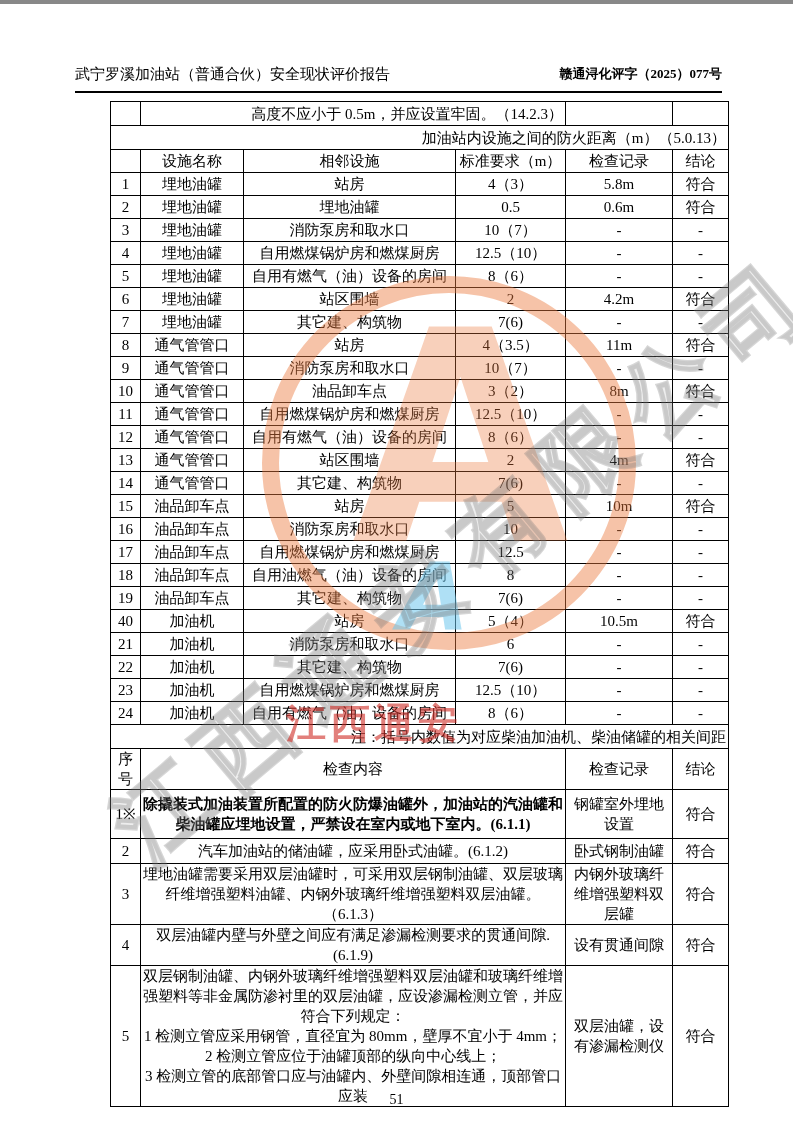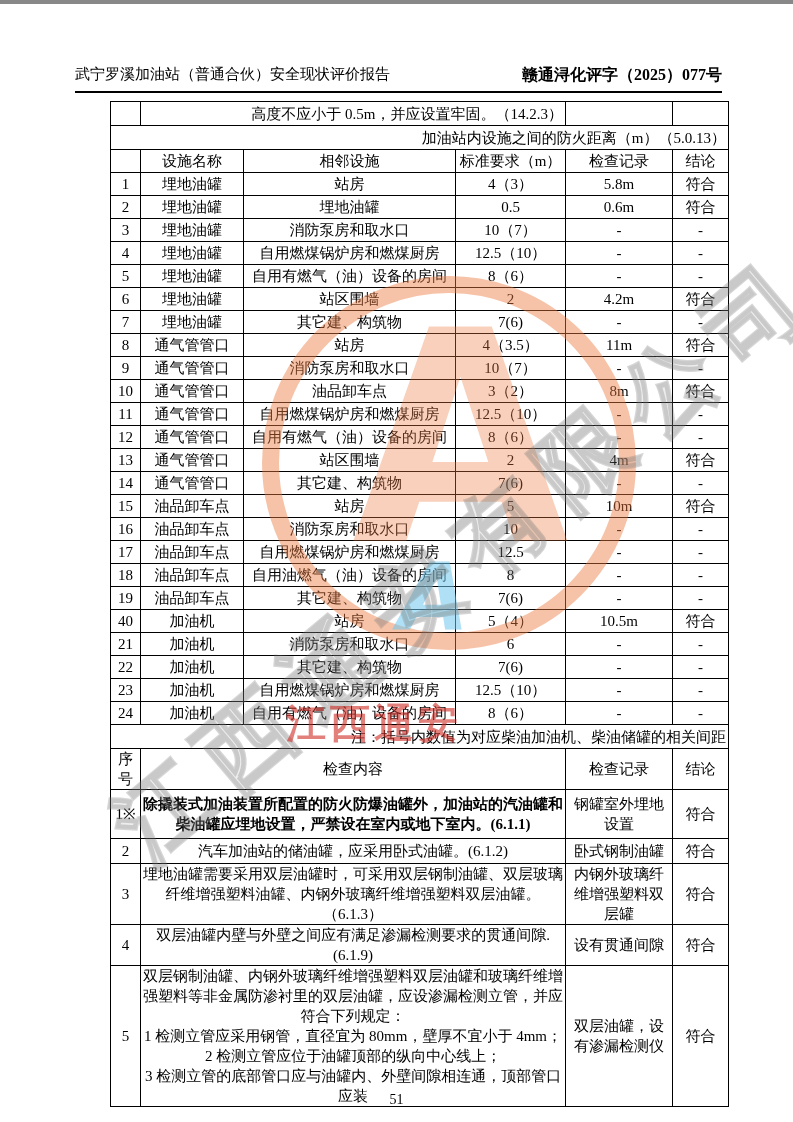--- a/index.html
+++ b/index.html
@@ -3,21 +3,21 @@
 <meta charset="utf-8">
 <style>
   html,body{margin:0;padding:0;background:#888;}
   .page{
     position:relative;width:793px;height:1122px;margin:4px auto;
     background:#ffffff;overflow:hidden;
     font-family:"Liberation Serif","DejaVu Serif",serif;color:#000;
   }
   
   .hdr-left{position:absolute;left:75px;top:61px;font-size:15px;}
-  .hdr-right{position:absolute;right:71px;top:61px;font-size:16px;font-weight:bold;}
+  .hdr-right{position:absolute;right:71px;top:61px;font-size:13px;font-weight:bold;}
   .hdr-rule{position:absolute;left:75px;top:87px;width:647px;height:0;border-top:2px solid #000;}
   
   table.doc{
     position:absolute;left:110px;top:97px;width:618px;
     border-collapse:collapse;table-layout:fixed;font-size:15px;
   }
   table.doc td{
     border:1px solid #000;text-align:center;vertical-align:middle;
     padding:0 2px;line-height:20px;overflow:hidden;
   }

